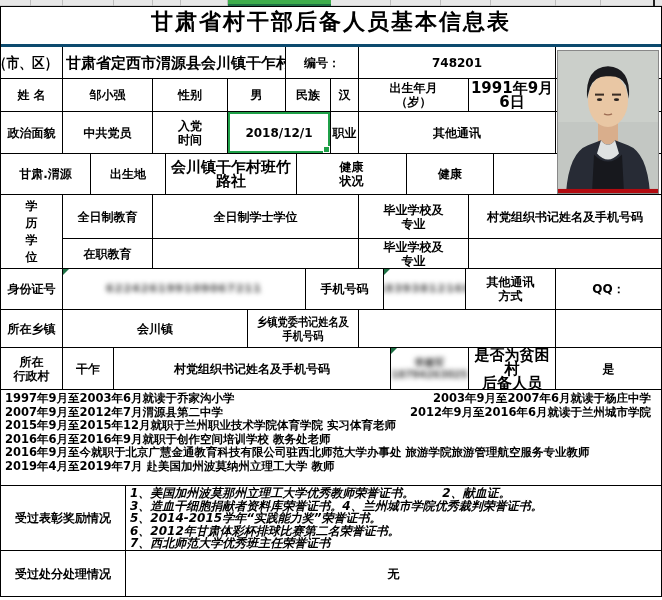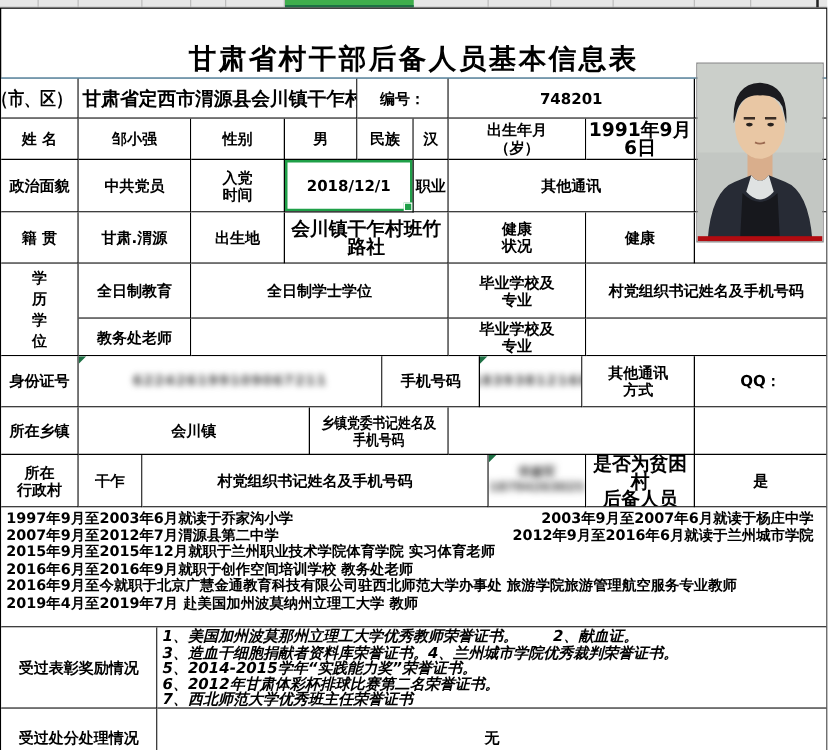--- a/index.html
+++ b/index.html
@@ -19,21 +19,21 @@
   .row { display:flex; width:100%; }
   .c {
     border-right:1px solid #000; border-bottom:1px solid #000;
     display:flex; flex-direction:column; align-items:center; justify-content:center;
     text-align:center; font-weight:bold; font-size:12px; line-height:14px;
     overflow:hidden; position:relative; background:#fff;
   }
   .c.last { border-right:none; }
   .c.left { align-items:flex-start; text-align:left; padding-left:3px; }
   .nowrap { white-space:nowrap; }
-  .title-row { height:56px; align-items:flex-end; justify-content:center; border-bottom:1px solid #0c4a6e; display:flex; }
+  .title-row { height:40px; align-items:flex-start; justify-content:center; border-bottom:3px solid #0c4a6e; display:flex; }
   .title { font-size:22px; font-weight:bold; letter-spacing:2px; }
   .small { font-size:15px; }
   .cond { transform:scaleX(.85); transform-origin:center; white-space:nowrap; }
   .blur { filter:blur(2.5px); color:#444; font-size:11px; letter-spacing:1px; }
   .blur2 { filter:blur(2.8px); color:#444; font-size:10px; line-height:12px; }
   
   .sel { box-shadow: inset 0 0 0 2px #1fa048; z-index:3; }
   .sel::after { content:""; position:absolute; right:0px; bottom:0px; width:5px; height:5px; background:#1fa048; border:1px solid #fff; z-index:4; }
   
   .tri::before { content:""; position:absolute; top:0; left:0; width:0; height:0;
@@ -104,21 +104,20 @@
       <span>入党</span>
         <span>时间</span>
     </div>
     <div class="c sel" style="width:103px">2018/12/1</div>
     <div class="c" style="width:28px">职业</div>
     <div class="c" style="width:197px">其他通讯</div>
     <div class="c last" style="flex:1"></div>
   </div>
 
   <div class="row" style="height:41px">
-    <div class="c" style="width:62px">籍  贯</div>
     <div class="c" style="width:90px">甘肃.渭源</div>
     <div class="c" style="width:75px">出生地</div>
     <div class="c small" style="width:131px">会川镇干乍村班竹路社</div>
     <div class="c" style="width:110px">
       <span>健康</span>
         <span>状况</span>
     </div>
     <div class="c" style="width:87px">健康</div>
     <div class="c last" style="flex:1"></div>
   </div>
@@ -131,21 +130,21 @@
       <div class="row" style="height:44px">
         <div class="c" style="width:90px">全日制教育</div>
         <div class="c" style="width:206px">全日制学士学位</div>
         <div class="c" style="width:110px">
           <span>毕业学校及</span>
             <span>专业</span>
         </div>
         <div class="c last" style="flex:1">村党组织书记姓名及手机号码</div>
       </div>
       <div class="row" style="height:30px">
-        <div class="c" style="width:90px">教务处老师</div>
+        <div class="c" style="width:90px">在职教育</div>
         <div class="c" style="width:206px"></div>
         <div class="c" style="width:110px">
           <span>毕业学校及</span>
             <span>专业</span>
         </div>
         <div class="c last" style="flex:1"></div>
       </div>
     </div>
   </div>
 

